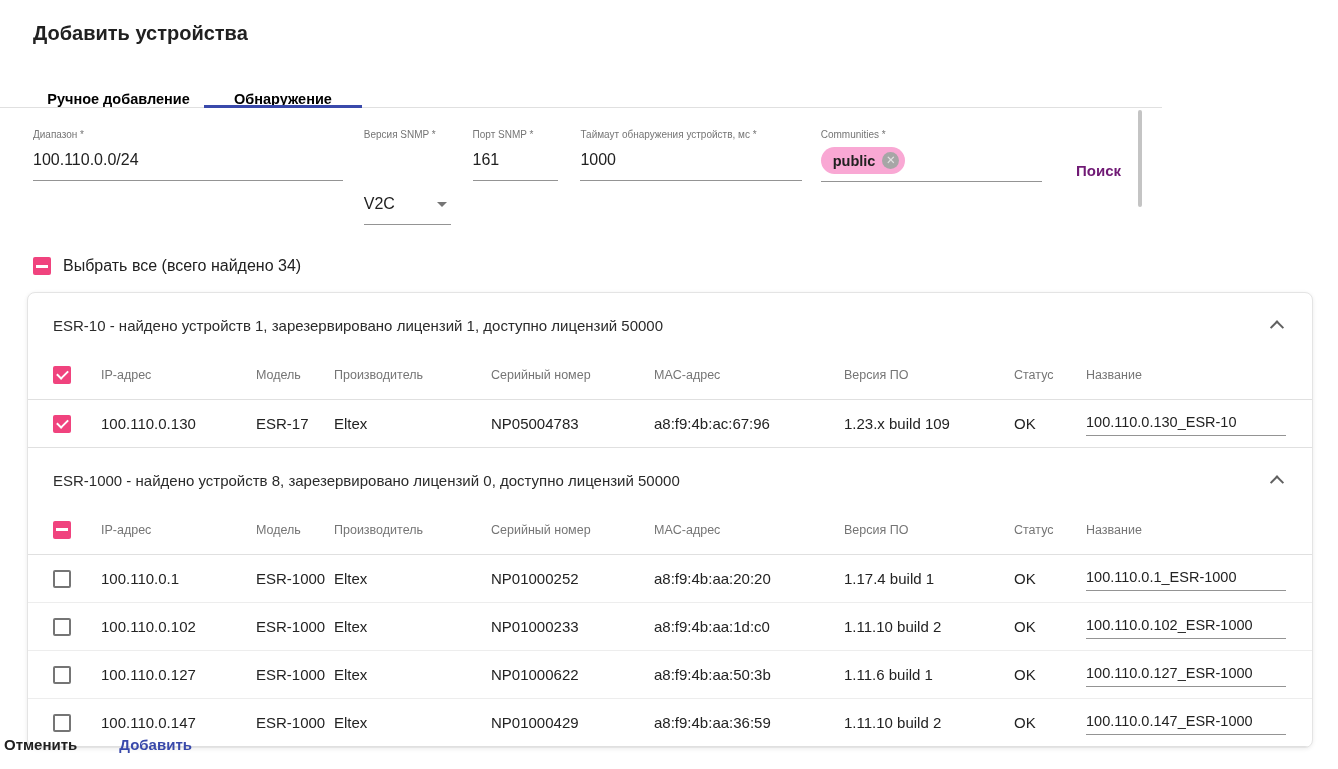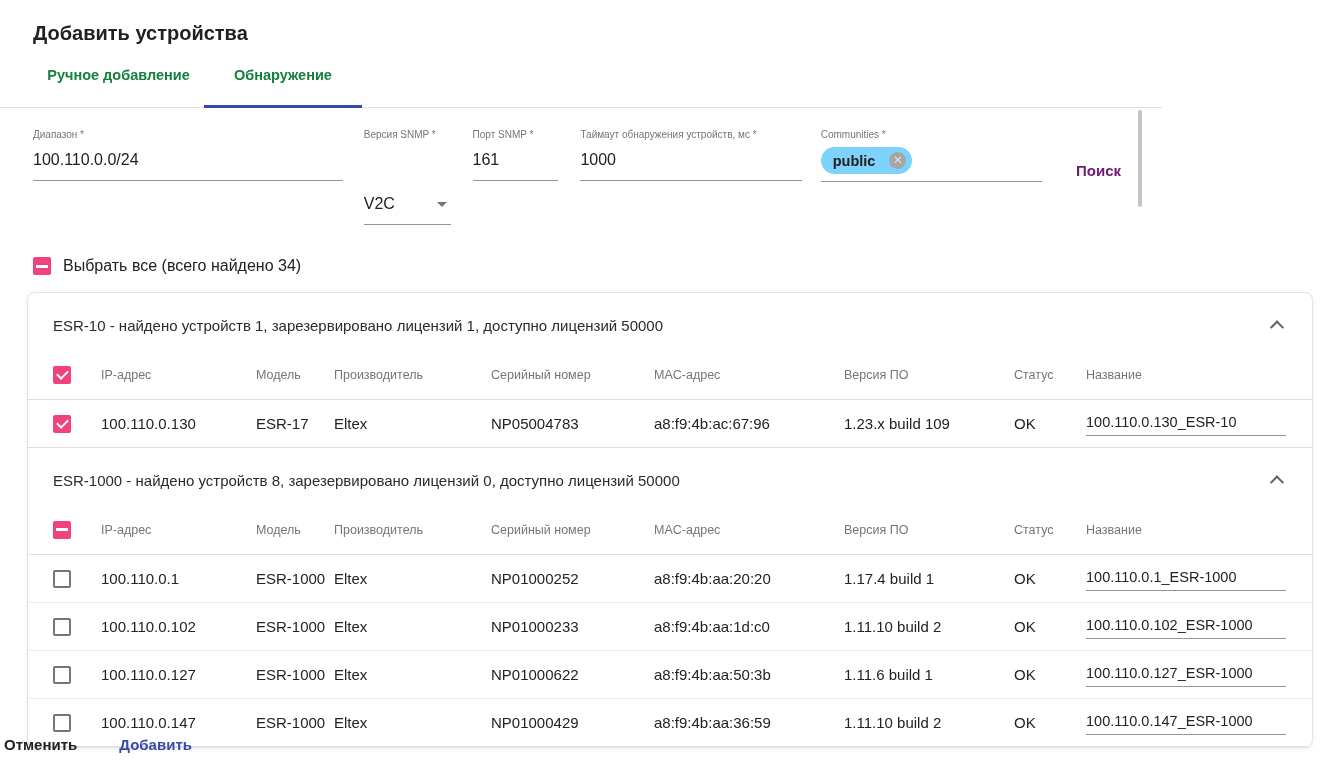--- a/index.html
+++ b/index.html
@@ -3,42 +3,42 @@
 <meta charset="utf-8">
 <style>
   * { margin:0; padding:0; box-sizing:border-box; }
   html,body { width:1338px; height:769px; background:#fff; overflow:hidden;
     font-family:"Liberation Sans","DejaVu Sans",sans-serif; color:#212121; }
   .page { position:relative; width:1162px; height:769px; background:#fff; }
 
   .title { padding:22px 0 0 33px; font-size:20px; font-weight:700; color:#212121; }
 
   .tabbar { display:flex; margin-top:22px; border-bottom:1px solid #e0e0e0; padding-left:33px; }
-  .tab { position:relative; height:40px; display:flex; align-items:flex-start; justify-content:center;
-    font-size:14.5px; font-weight:600; color:#15803d; cursor:pointer; }
+  .tab { position:relative; height:40px; display:flex; align-items:flex-end; justify-content:center;
+    font-size:14.5px; font-weight:600; color:#000000; cursor:pointer; }
   .tab-manual { width:171px; }
   .tab-discovery { width:158px; }
   .tab.active::after { content:''; position:absolute; left:0; right:0; bottom:-1px; height:3px; background:var(--indigo); }
 
   .form-row { display:flex; margin:20px 33px 0 33px; align-items:flex-start; }
   .field { display:flex; flex-direction:column; }
   .f-range { width:350px; }
   .f-ver { width:98px; margin-left:21px;gap:44px; }
   .f-port { width:97px; margin-left:22px; }
   .f-timeout { width:250px; margin-left:22px; }
   .f-comm { width:250px; margin-left:19px; }
   .field-label { font-size:10px; color:#757575; line-height:14px; white-space:nowrap; }
   .field-value { margin-top:9px; padding-bottom:11px; border-bottom:1px solid #949494;
     font-size:16px; color:#212121; display:flex; align-items:center; justify-content:space-between; }
   .field-value input { border:none; outline:none; font:inherit; color:inherit; width:100%; background:transparent; }
   .caret { width:0; height:0; border-left:5px solid transparent; border-right:5px solid transparent;
     border-top:5px solid #757575; margin-right:4px; }
   .f-comm .field-value { margin-top:5px; padding-bottom:7px; justify-content:flex-start; }
-  .chip { display:inline-flex; align-items:center; background:#7dd3fc; border-radius:14px;
-    height:27px; padding:0 6px 0 12px; gap:14px; }
+  .chip { display:inline-flex; align-items:center; background:#f9a8d4; border-radius:14px;
+    height:27px; padding:0 6px 0 12px; gap:7px; }
   .chip-label { font-size:14.5px; font-weight:600; color:#212121; }
   .chip-x { width:17px; height:17px; border-radius:50%; background:#a6a6a6; color:#e3e3e3;
     display:flex; align-items:center; justify-content:center; font-size:11.5px; line-height:1; cursor:pointer; }
   .search-btn { margin-left:26px; margin-top:28px; background:none; border:none; cursor:pointer;
     font-family:inherit; font-size:15px; font-weight:600; color:#701a75; padding:6px 8px; }
 
   .select-all { display:flex; align-items:center; gap:12px; margin:32px 0 0 33px; }
   .select-all-label { font-size:16px; color:#212121; }
 
   .cb { width:18px; height:18px; border-radius:2px; position:relative; display:inline-block; flex:0 0 18px; cursor:pointer; }

